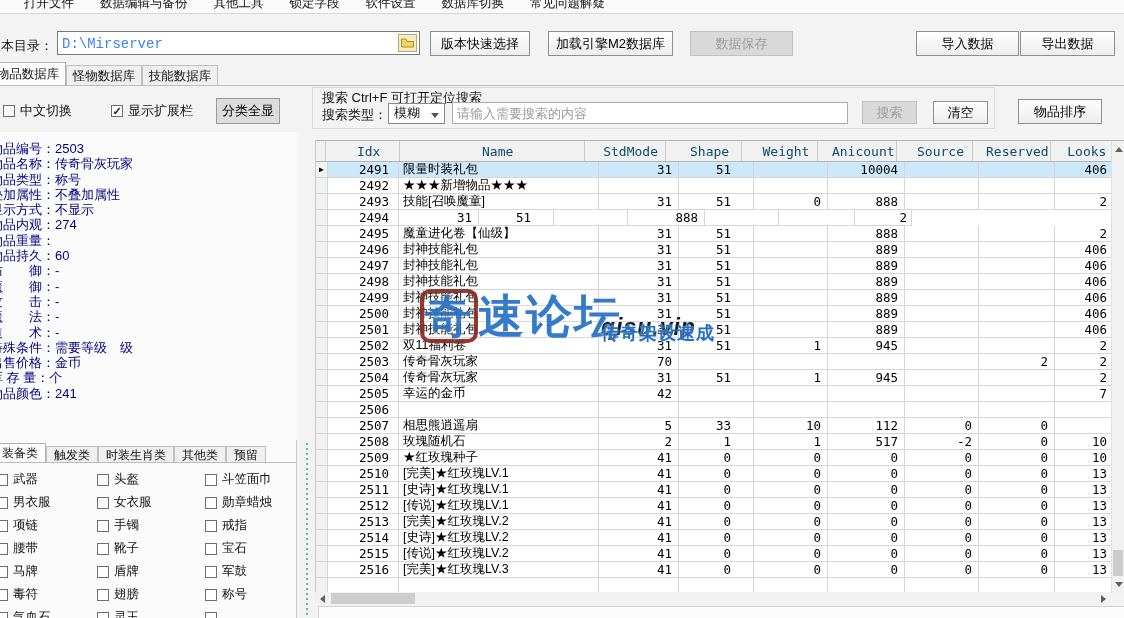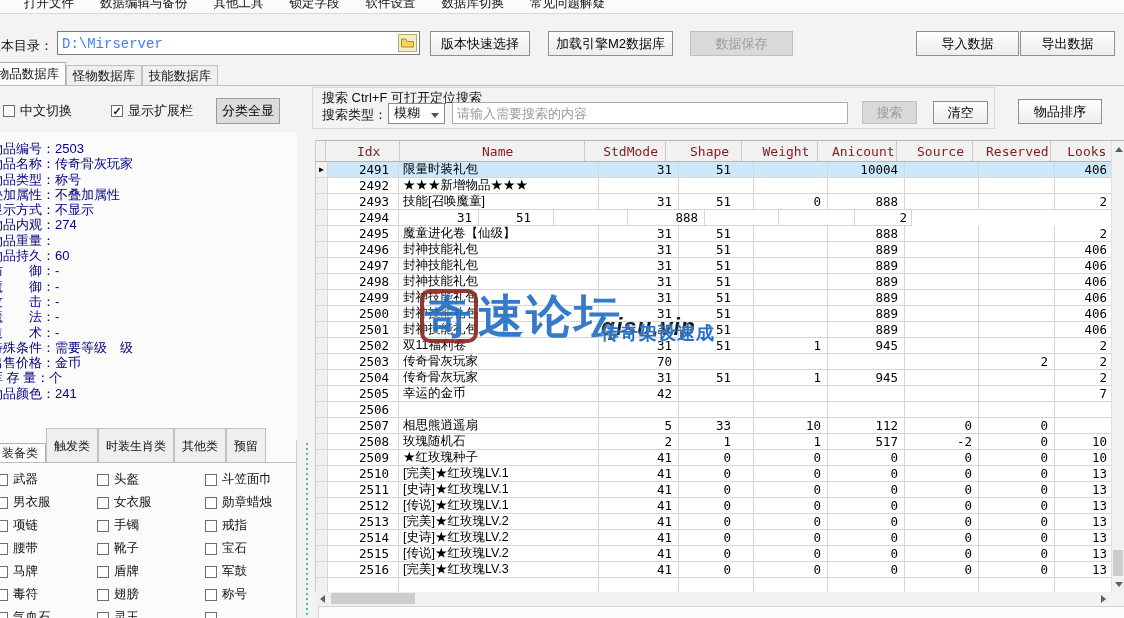--- a/index.html
+++ b/index.html
@@ -25,21 +25,21 @@
 
   
   .tabs{display:flex;align-items:flex-end;}
   .tab{display:flex;align-items:center;justify-content:center;box-sizing:border-box;
        background:#efefef;border:1px solid #c0c0c0;border-bottom:none;}
   .tabs-top{left:-10px;top:62px;height:24px;}
   .tabs-top .tab{height:21px;width:76px;font-size:12.5px;}
   .tabs-top .tab.selected{height:24px;background:#fcfcfc;border-color:#b0b0b0;}
   .tabline-top{left:0;top:85px;width:1124px;height:0;border-top:1px solid #bdbdbd;}
   .tabs-bottom{left:-6px;top:443px;height:20px;}
-  .tabs-bottom .tab{height:35px;font-size:12px;padding:0 7px;}
+  .tabs-bottom .tab{height:17px;font-size:12px;padding:0 7px;}
   .tabs-bottom .tab.selected{height:20px;background:#fdfdfd;border-color:#b0b0b0;}
   .tabline-bottom{left:0;top:462px;width:297px;height:0;border-top:1px solid #bdbdbd;}
 
   
   .cb{display:inline-block;width:12px;height:12px;background:#fff;border:1px solid #6e6e6e;box-sizing:border-box;
       font-size:11px;line-height:10px;text-align:center;color:#222;font-weight:bold;}
   .check-item{display:flex;align-items:center;gap:5px;font-size:13px;white-space:nowrap;}
   .group-box{left:312px;top:87px;width:683px;height:42px;border:1px solid #d9d9d9;box-sizing:border-box;background:transparent;}
   .search-input{left:452px;top:102px;width:396px;height:22px;border:1px solid #ababab;box-sizing:border-box;background:#fff;}
   .search-input input{width:100%;height:100%;border:none;outline:none;background:transparent;font-size:13px;padding:0 4px;box-sizing:border-box;color:#333;}
@@ -54,21 +54,21 @@
   .props .prop-line{height:15.3px;line-height:15.3px;white-space:nowrap;}
 
   
   .cat-grid{left:-4px;top:468px;width:300px;height:150px;display:grid;grid-template-columns:101px 108px 91px;grid-auto-rows:23px;overflow:hidden;align-items:center;}
   .cat-grid .check-item{font-size:12.5px;}
 
   
   .grid{left:315px;top:140px;width:809px;height:452px;background:#fff;border-left:1px solid #c9c9c9;border-top:1px solid #b5b5b5;box-sizing:border-box;}
   .grid-inner{position:absolute;left:0;top:0;width:796px;height:452px;overflow:hidden;}
   .hdr-row{display:flex;height:21px;background:#f1f1f1;border-bottom:1px solid #b5b5b5;box-sizing:border-box;
-           font-family:"DejaVu Sans Mono","Liberation Mono",monospace;font-size:13px;color:#7f1d1d;gap:12px;}
+           font-family:"DejaVu Sans Mono","Liberation Mono",monospace;font-size:13px;color:#0c4a6e;gap:12px;}
   .hdr-cell{display:flex;align-items:center;justify-content:center;border-right:1px solid #c9c9c9;box-sizing:border-box;height:100%;}
   .g-row{display:flex;height:16px;box-sizing:border-box;font-size:12.5px;color:#000;}
   .g-cell{border-right:1px solid #d6d6d6;border-bottom:1px solid #d6d6d6;box-sizing:border-box;height:16px;line-height:15px;
           overflow:hidden;white-space:nowrap;font-family:"DejaVu Sans Mono","Liberation Mono",monospace;}
   .g-cell.name{font-family:"Liberation Sans",sans-serif;}
   .c0{width:12px;background:#f1f1f1;text-align:center;font-size:8px;line-height:16px;color:#000;}
   .c1{width:71px;text-align:right;padding-right:9px;}
   .c2{width:200px;text-align:left;padding-left:4px;}
   .c3{width:80px;text-align:right;padding-right:6px;}
   .c4{width:75px;text-align:right;padding-right:22px;}

